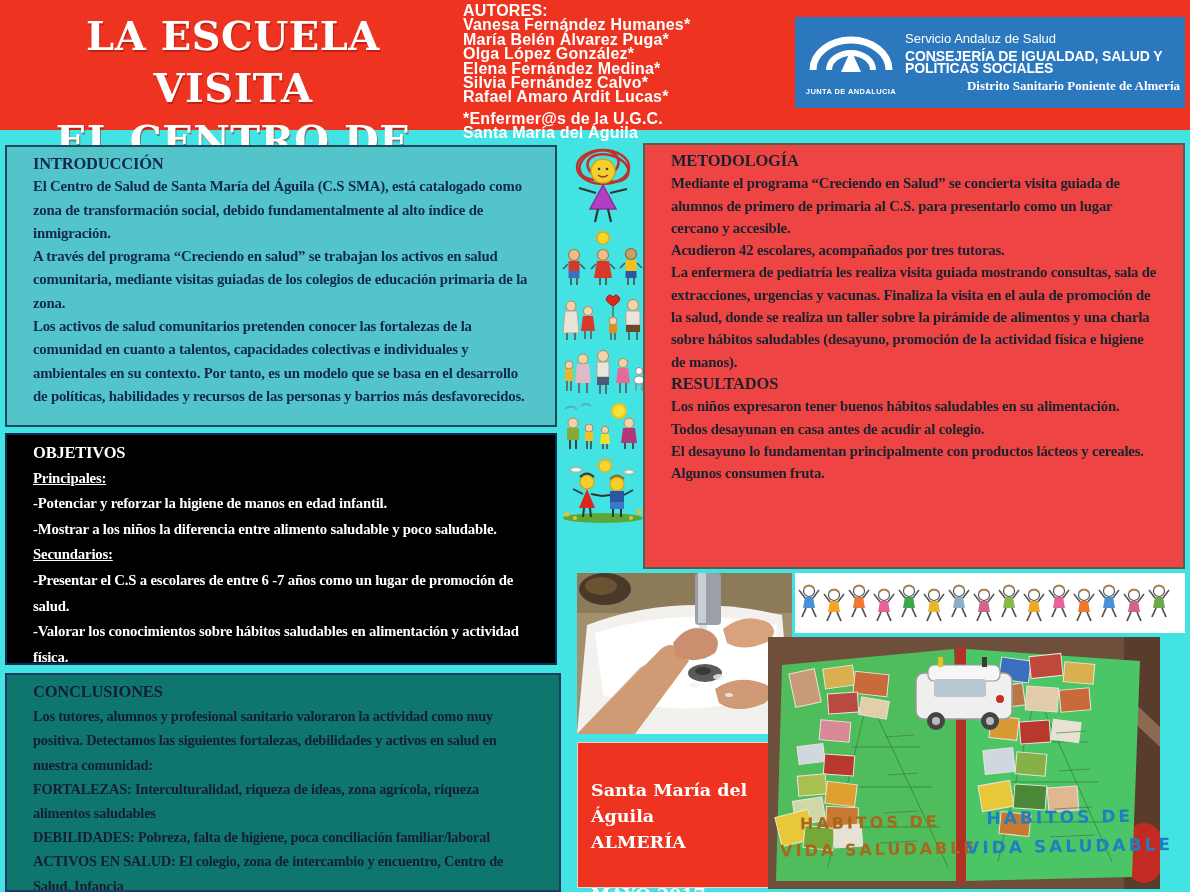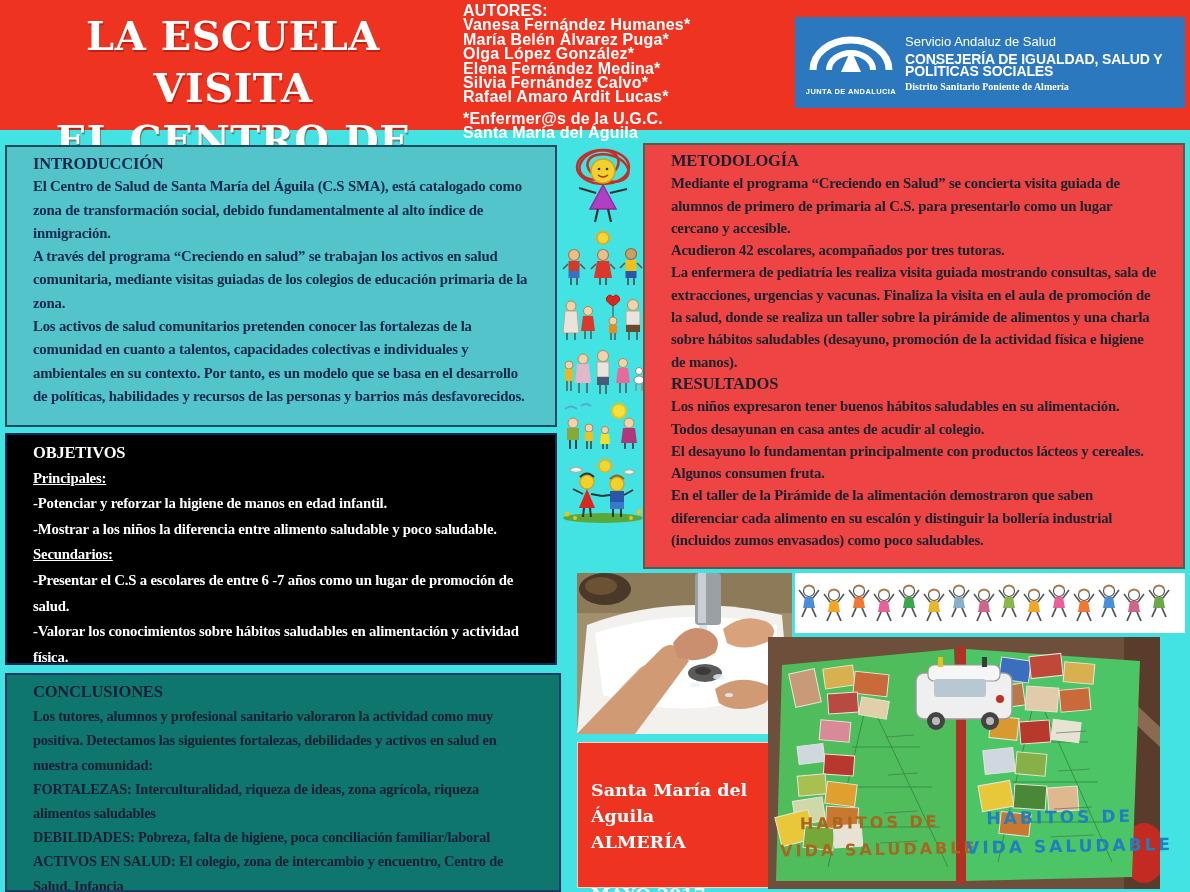--- a/index.html
+++ b/index.html
@@ -23,21 +23,21 @@
   .authors .gap{height:7px;}
   .logo-box{
     position:absolute;left:795px;top:17px;width:390px;height:91px;background:#2B78BE;
     display:flex;align-items:center;box-sizing:border-box;padding:4px 2px;
   }
   .emblem{width:108px;flex:0 0 108px;text-align:center;}
   .emblem-text{font-family:"Liberation Sans",sans-serif;font-size:7.5px;font-weight:bold;color:#fff;letter-spacing:.4px;margin-top:1px;}
   .logo-lines{flex:1;color:#fff;padding-right:3px;font-family:"Liberation Sans",sans-serif;}
   .logo-l1{font-size:13px;font-weight:400;margin-bottom:4px;}
   .logo-l2{font-size:14px;font-weight:bold;line-height:12px;margin-bottom:4px;letter-spacing:-.1px;}
-  .logo-l3{font-family:"Liberation Serif",serif;font-size:10px;font-weight:bold;text-align:left;}
+  .logo-l3{font-family:"Liberation Serif",serif;font-size:13px;font-weight:bold;text-align:right;}
   
   .box{position:absolute;box-sizing:border-box;border:2px solid #23455a;padding:5px 26px;font-weight:bold;overflow:hidden;}
   .sec-title{font-size:16.5px;}
   .box-intro{left:5px;top:145px;width:552px;height:282px;background:#53C4CA;border-color:#1b4a5e;
     color:#13294b;font-size:14.8px;line-height:23.3px;letter-spacing:-.2px;}
   .box-objetivos{left:5px;top:433px;width:552px;height:232px;background:#000000;border-color:#0d2b55;
     color:#ffffff;font-size:14.8px;line-height:25.6px;letter-spacing:-.2px;}
   .box-conclusiones{left:5px;top:673px;width:556px;height:219px;background:#0f766e;border-color:#1F3864;
     color:#141e33;font-size:14.4px;line-height:24.2px;letter-spacing:-.2px;}
   .box-met{left:643px;top:143px;width:542px;height:426px;background:#ef4444;border-color:#53604f;
@@ -313,21 +313,20 @@
 
 <section class="box box-met">
   <div class="sec-title">METODOLOGÍA</div>
   <div>Mediante el programa “Creciendo en Salud” se concierta visita guiada de alumnos de primero de primaria al C.S. para presentarlo como un lugar cercano y accesible.</div>
   <div>Acudieron 42 escolares, acompañados por tres tutoras.</div>
   <div>La enfermera de pediatría les realiza visita guiada mostrando consultas, sala de extracciones, urgencias y vacunas. Finaliza la visita en el aula de promoción de la salud, donde se realiza un taller sobre la pirámide de alimentos y una charla sobre hábitos saludables (desayuno, promoción de la actividad física e higiene de manos).</div>
   <div class="sec-title">RESULTADOS</div>
   <div>Los niños expresaron tener buenos hábitos saludables en su alimentación.</div>
   <div>Todos desayunan en casa antes de acudir al colegio.</div>
   <div>El desayuno lo fundamentan principalmente con productos lácteos y cereales. Algunos consumen fruta.</div>
-  <div>En el taller de la Pirámide de la alimentación demostraron que saben diferenciar cada alimento en su escalón y distinguir la bollería industrial (incluidos zumos envasados) como poco saludables.</div>
 </section>
 
 <div class="hands-photo">
   <svg width="215" height="161" viewBox="0 0 215 161">
     <rect width="215" height="161" fill="#a3906f"></rect>
     <rect x="0" y="0" width="215" height="40" fill="#8d7a58"></rect>
     <ellipse cx="28" cy="16" rx="26" ry="16" fill="#4a3828"></ellipse>
     <ellipse cx="24" cy="13" rx="16" ry="9" fill="#6b5233"></ellipse>
     <path d="M10 52 Q100 18 205 42 L215 161 L0 161 Z" fill="#f2f1ee"></path>
     <path d="M18 60 Q105 32 200 52 L196 120 Q110 150 26 122 Z" fill="#ffffff"></path>

